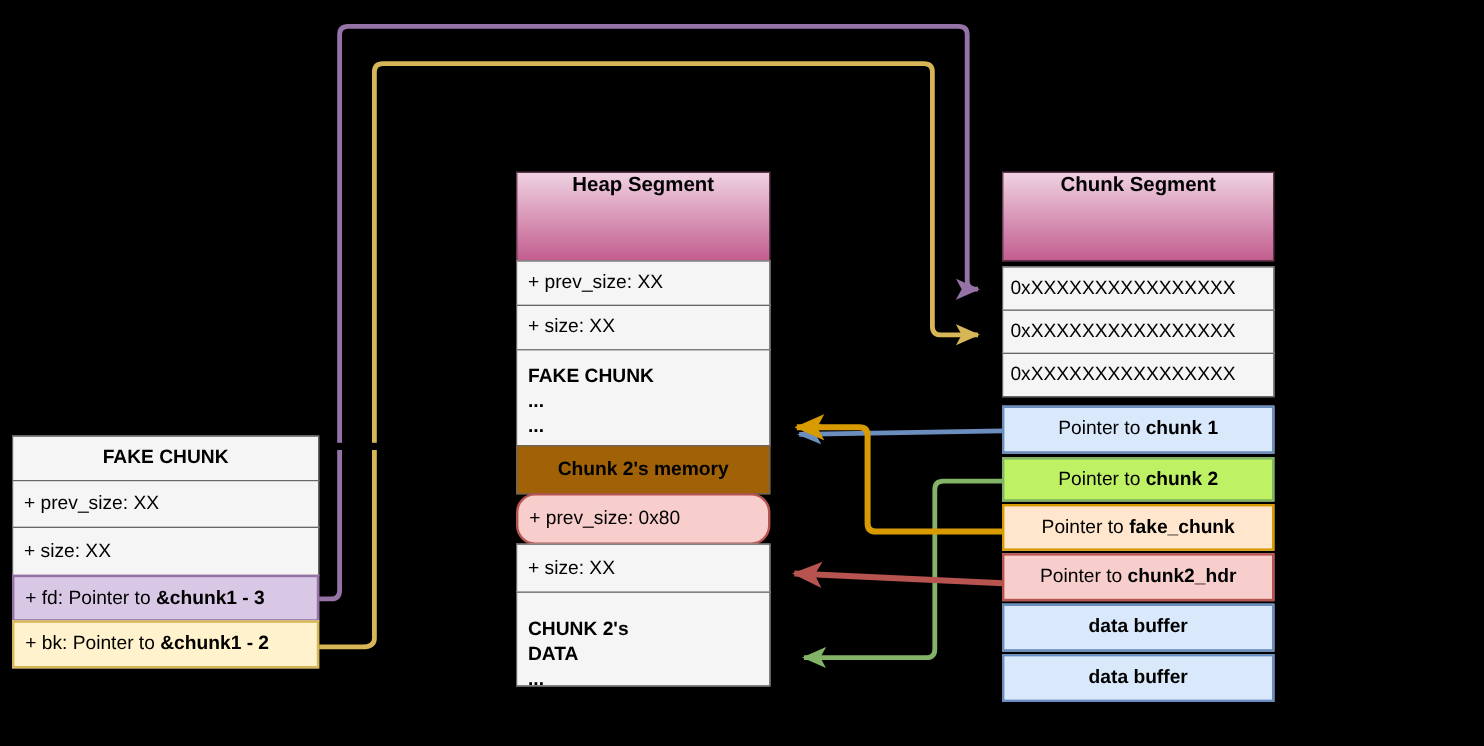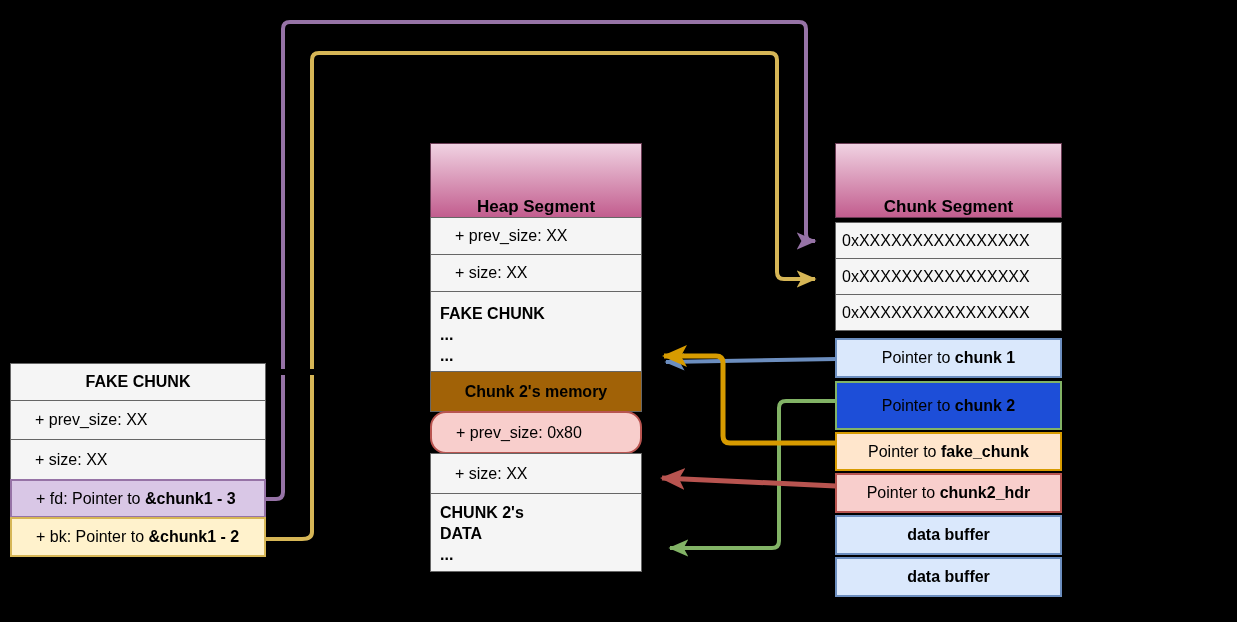--- a/index.html
+++ b/index.html
@@ -3,25 +3,25 @@
 <meta charset="utf-8">
 <style>
   html,body{margin:0;padding:0;background:#000;}
   .canvas{position:relative;width:1237px;height:622px;background:#000;overflow:hidden;
           font-family:"Liberation Sans", sans-serif;color:#000;}
   .tbl{position:absolute;}
   .row{box-sizing:border-box;position:relative;border:1px solid #666;
        display:flex;align-items:center;justify-content:center;
        font-size:16px;color:#000;}
   .row.thick{border-width:2px;}
-  .row.left{justify-content:flex-start;padding-left:24px;}
+  .row.left{justify-content:flex-start;padding-left:9px;}
   .row.bold{font-weight:bold;}
   .row.multi{flex-direction:column;align-items:flex-start;justify-content:flex-start;
              padding:11px 8px 0 9px;line-height:21px;font-weight:bold;}
-  .hdr{box-sizing:border-box;border:1px solid #6b3c55;display:flex;align-items:flex-end;
+  .hdr{box-sizing:border-box;border:1px solid #6b3c55;display:flex;align-items:flex-start;
        justify-content:center;font-weight:bold;font-size:17px;}
   .mtneg{margin-top:-1px;}
   .overlay{position:absolute;left:0;top:0;width:1237px;height:622px;z-index:5;pointer-events:none;}
   b{font-weight:bold;}
 </style>
 </head>
 <body>
 
 <div class="canvas">
 
@@ -93,21 +93,21 @@
     </div>
     <div class="row bold mtneg" style="height: 41px; background: #a16207; border-color: rgb(102, 102, 102);">
       <span>Chunk 2's memory</span>
     </div>
     <div class="row left thick mtneg" style="height: 43px; background: rgb(248, 206, 204); border-color: rgb(184, 84, 80); border-radius: 16px;">
       <span>+ prev_size: 0x80</span>
     </div>
     <div class="row left mtneg" style="height: 41px; background: rgb(245, 245, 245); border-color: rgb(102, 102, 102);">
       <span>+ size: XX</span>
     </div>
-    <div class="row multi mtneg" style="height: 79px; padding-top: 8px; background: rgb(245, 245, 245); border-color: rgb(102, 102, 102);">
+    <div class="row multi mtneg" style="height: 79px; padding-top: 20px; background: rgb(245, 245, 245); border-color: rgb(102, 102, 102);">
       <div>CHUNK 2's</div>
       <div>DATA</div>
       <div>...</div>
     </div>
   </div>
 
   <div class="tbl" style="left:835px;top:143px;width:227px;">
     <div class="hdr" style="height: 75px; background: linear-gradient(rgb(240, 210, 226) 0%, rgb(194, 93, 142) 100%); border-color: rgb(107, 60, 85);">
       <span>Chunk Segment</span>
     </div>
@@ -116,21 +116,21 @@
     </div>
     <div class="row left mtneg" style="height: 37px; padding-left: 6px; background: rgb(245, 245, 245); border-color: rgb(102, 102, 102);">
       <span>0xXXXXXXXXXXXXXXXX</span>
     </div>
     <div class="row left mtneg" style="height: 37px; padding-left: 6px; background: rgb(245, 245, 245); border-color: rgb(102, 102, 102);">
       <span>0xXXXXXXXXXXXXXXXX</span>
     </div>
     <div class="row thick" style="height: 40px; margin-top: 7px; background: rgb(218, 232, 252); border-color: rgb(108, 142, 191);">
       <span><span>Pointer to </span><b>chunk 1</b></span>
     </div>
-    <div class="row thick" style="height: 49px; margin-top: 3px; background: #1d4ed8; border-color: rgb(130, 179, 102);">
+    <div class="row thick" style="height: 37px; margin-top: 3px; background: #bef264; border-color: rgb(130, 179, 102);">
       <span><span>Pointer to </span><b>chunk 2</b></span>
     </div>
     <div class="row thick" style="height: 39px; margin-top: 2px; background: rgb(255, 230, 204); border-color: rgb(215, 155, 0);">
       <span><span>Pointer to </span><b>fake_chunk</b></span>
     </div>
     <div class="row thick" style="height: 40px; margin-top: 2px; background: rgb(248, 206, 204); border-color: rgb(184, 84, 80);">
       <span><span>Pointer to </span><b>chunk2_hdr</b></span>
     </div>
     <div class="row thick bold" style="height: 40px; margin-top: 2px; background: rgb(218, 232, 252); border-color: rgb(108, 142, 191);">
       <span>data buffer</span>

